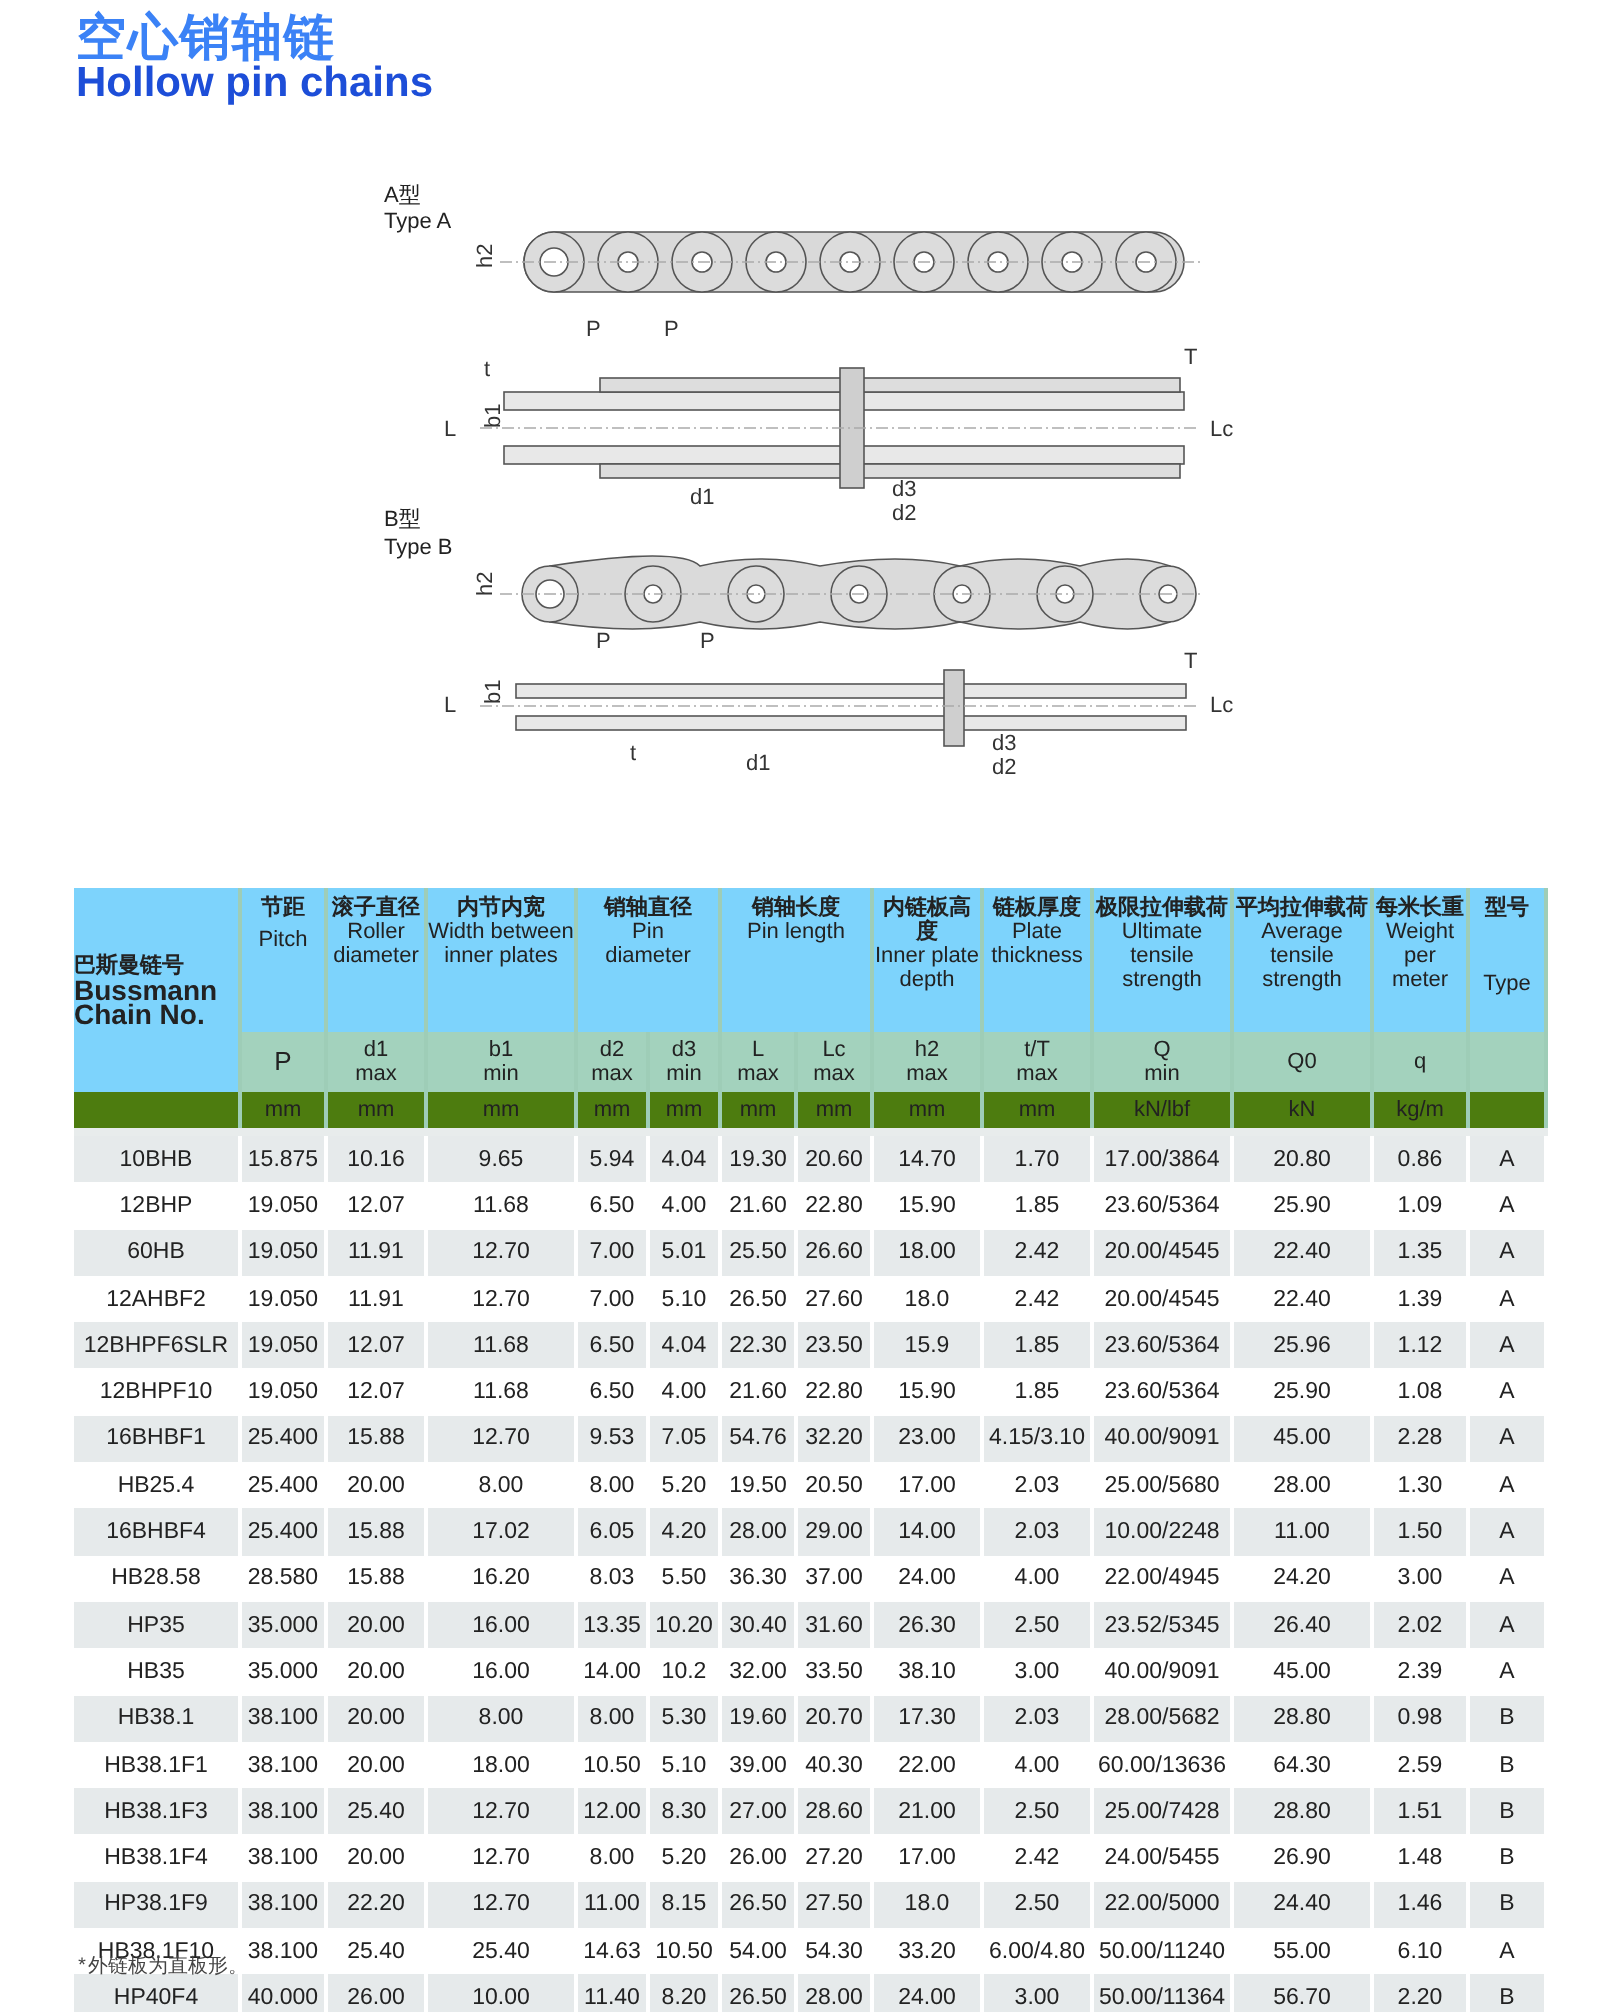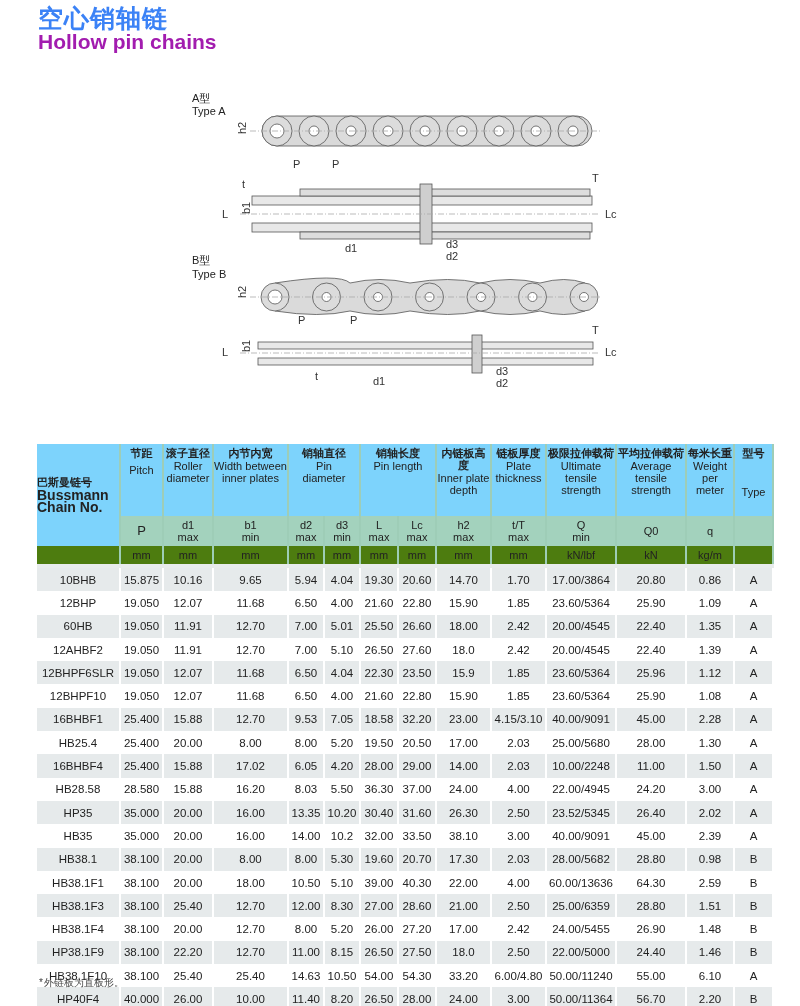--- a/index.html
+++ b/index.html
@@ -1,18 +1,18 @@
 <!DOCTYPE html>
 <html><head>
 <meta charset="utf-8">
 <style>
   html,body{margin:0;padding:0;background:#fff;}
   body{width:800px;height:1006px;position:relative;overflow:hidden;font-family:"Liberation Sans","DejaVu Sans",sans-serif;color:#222;}
   .title-cn{position:absolute;left:38px;top:2px;font-size:25px;font-weight:bold;letter-spacing:1px;color:#3b82f6;font-family:"DejaVu Sans",sans-serif;}
-  .title-en{position:absolute;left:38px;top:30px;font-size:21px;font-weight:bold;color:#a21caf;}
+  .title-en{position:absolute;left:38px;top:30px;font-size:21px;font-weight:bold;color:#1d4ed8;}
   .diagram{position:absolute;left:180px;top:88px;width:440px;height:320px;}
   .dlabel{position:absolute;font-size:11px;color:#222;line-height:13px;}
   table.spec{position:absolute;left:37px;top:444px;width:736px;border-collapse:collapse;table-layout:fixed;font-size:11px;}
   table.spec th{background:#7dd3fc;color:#222;font-weight:normal;text-align:center;vertical-align:middle;padding:0;line-height:12px;font-size:11px;border-right:2px solid #9ecdb7;}
   table.spec th.hd{height:68px;vertical-align:top;padding-top:4px;}
   table.spec th.sym{height:30px;background:#a3d2bd;}
   table.spec th.unit{height:18px;background:#4d7c0f;border-bottom:4px solid #e8ecec;}
   table.spec th.chain{text-align:left;vertical-align:middle;}
   table.spec td{text-align:center;height:23.3px;padding:0;font-size:11.5px;color:#222;white-space:nowrap;border-right:2px solid #fff;}
   table.spec tr.alt td{background:#e6eaeb;}
@@ -353,21 +353,21 @@
         <td>1.08</td>
         <td>A</td>
       </tr>
       <tr class="alt">
         <td>16BHBF1</td>
         <td>25.400</td>
         <td>15.88</td>
         <td>12.70</td>
         <td>9.53</td>
         <td>7.05</td>
-        <td>18.58</td>
+        <td>54.76</td>
         <td>32.20</td>
         <td>23.00</td>
         <td>4.15/3.10</td>
         <td>40.00/9091</td>
         <td>45.00</td>
         <td>2.28</td>
         <td>A</td>
       </tr>
       <tr class="plain">
         <td>HB25.4</td>
@@ -485,21 +485,21 @@
         <td>HB38.1F3</td>
         <td>38.100</td>
         <td>25.40</td>
         <td>12.70</td>
         <td>12.00</td>
         <td>8.30</td>
         <td>27.00</td>
         <td>28.60</td>
         <td>21.00</td>
         <td>2.50</td>
-        <td>25.00/6359</td>
+        <td>25.00/7428</td>
         <td>28.80</td>
         <td>1.51</td>
         <td>B</td>
       </tr>
       <tr class="plain">
         <td>HB38.1F4</td>
         <td>38.100</td>
         <td>20.00</td>
         <td>12.70</td>
         <td>8.00</td>

